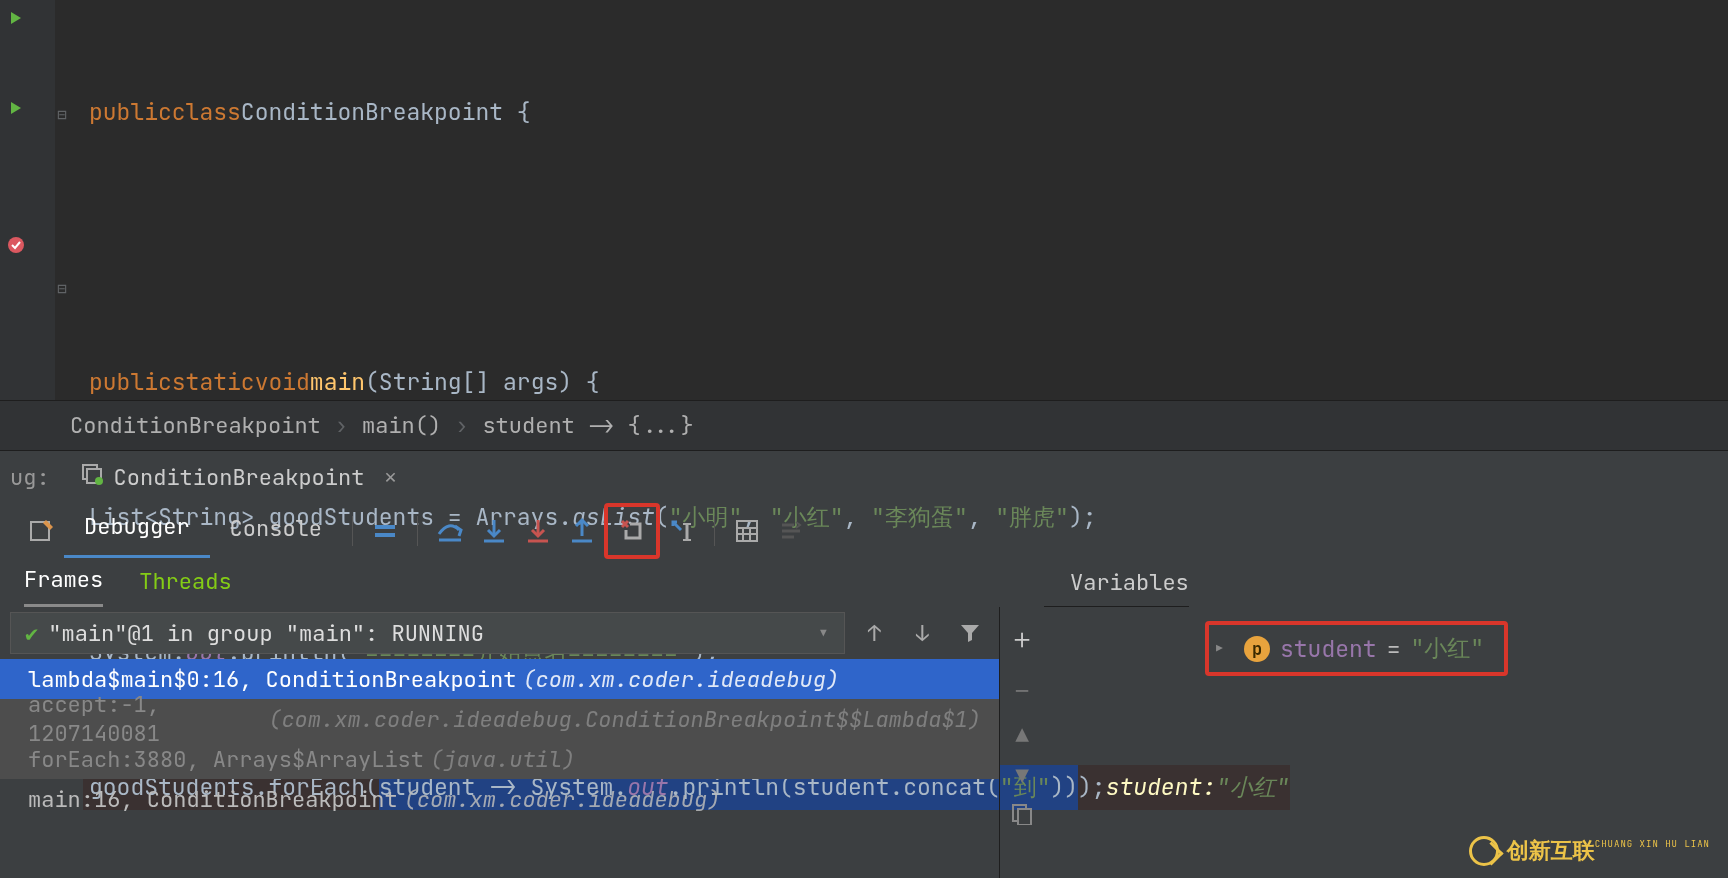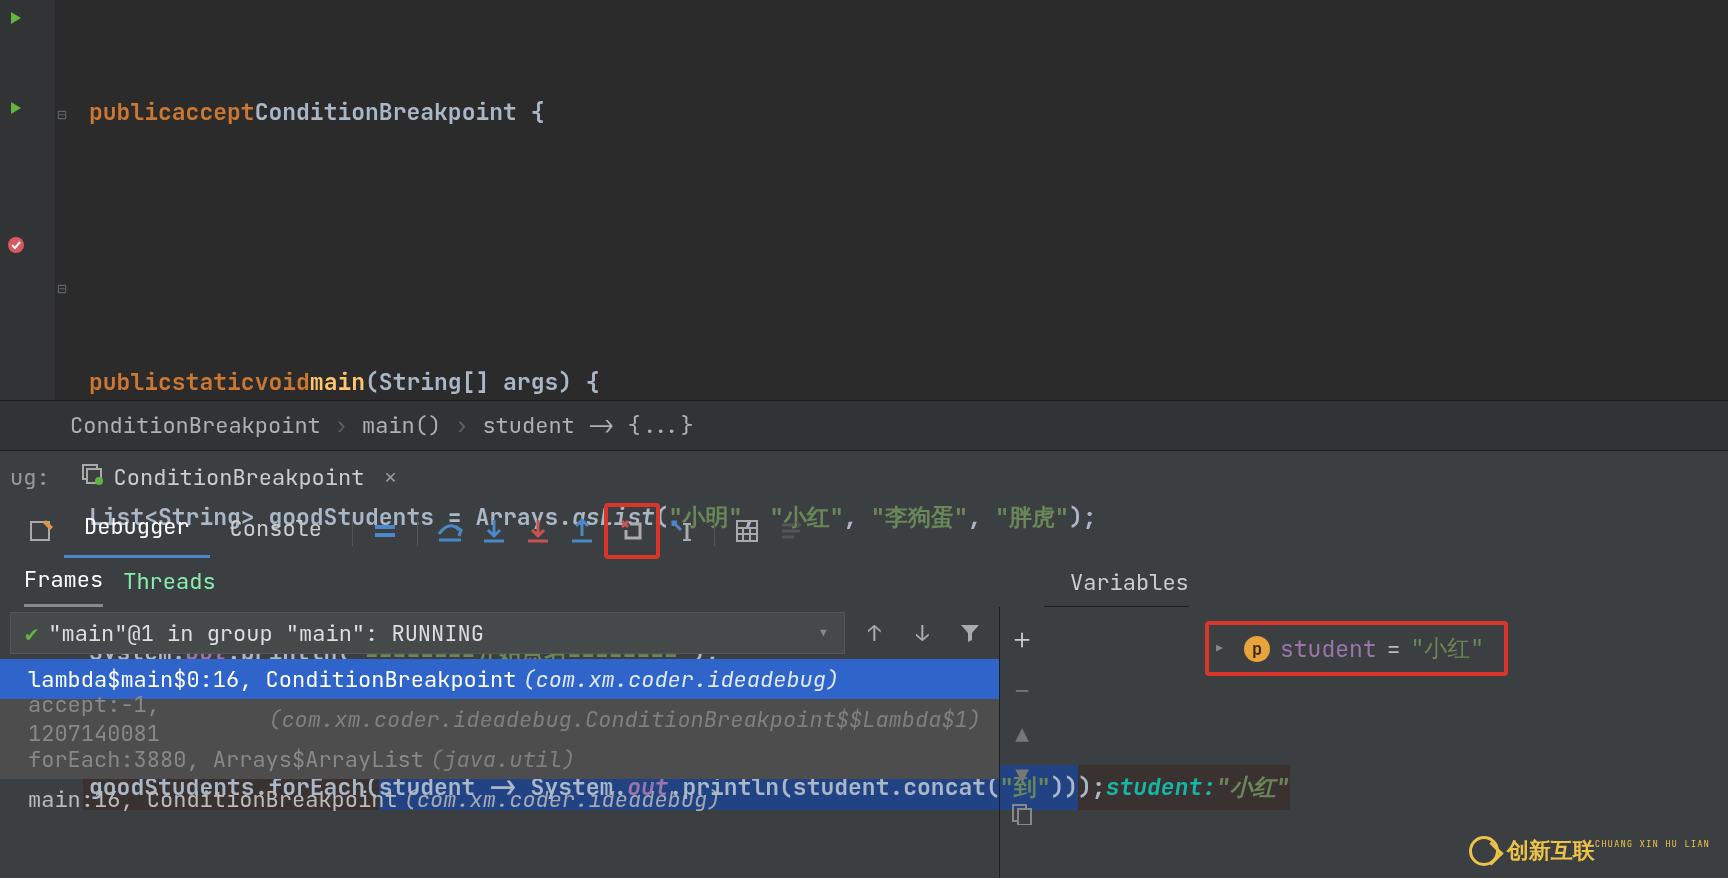--- a/index.html
+++ b/index.html
@@ -11,28 +11,28 @@
     font-size: 22px;
   }
   
   .editor-wrap { display: flex; height: 400px; background: #2b2b2b; }
   .gutter { width: 55px; position: relative; background: #313335; }
   .gutter-icon { position: absolute; left: 8px; }
   .gutter-icon svg { display:block; }
   .fold-gutter { width: 22px; position: relative; }
   .fold { position:absolute; color:#606366; font-size:16px; left:2px;}
   .code-lines { padding-left: 6px; white-space: pre; font-size: 23px; line-height: 45px; }
-  .ln { height:45px; display:flex; align-items:flex-start; padding-left:6px;font-weight:bold; }
+  .ln { height:45px; display:flex; align-items:flex-start; padding-left:6px; }
   .kw { color: #cc7832; }
   .cls { color: #a9b7c6; }
   .met { color: #ffc66d; }
   .str { color: #6a8759; }
   .staticf { color: #9876aa; font-style: italic; }
   .staticm { color: #a9b7c6; font-style: italic; }
-  .cmt { color: #14b8a6; font-style: italic; }
+  .cmt { color: #fef9c3; font-style: italic; }
   .cmt-val { color:#6a8759; font-style:italic;}
   .sel { background: #214283; }
   .linehl { background: #3a3131; }
   .breadcrumb {
     height: 50px; display:flex; align-items:center; padding-left: 70px;
     background: #313335; color:#b0b0b0; font-size:22px;
     border-top:1px solid #1e1e1e;
   }
   .breadcrumb .sep { color:#606366; margin:0 14px; }
   
@@ -42,22 +42,22 @@
   .debug-tab { display:flex; align-items:center; gap:10px; padding:10px 16px; font-size:22px; color:#ccc;}
   .debug-close { color:#999; margin-left:10px; font-size:20px;}
   .toolbar-row { display:flex; align-items:center; height:56px; padding-left:20px; gap:0;}
   .toolbar-row .tab { padding:8px 20px 14px; color:#ccc; font-size:22px; cursor:pointer;}
   .toolbar-row .tab.active { color:#fff; border-bottom:3px solid #4a88c7;}
   .tb-div { width:1px; height:30px; background:#555; margin:0 10px;}
   .icon-btn { width:44px; height:44px; display:flex; align-items:center; justify-content:center; color:#4a88c7; cursor:pointer;}
   .icon-btn.gray { color:#999; }
   .icon-btn.disabled { color:#555; }
   .red-box { border:4px solid #d9362b; border-radius:4px; padding:2px;}
-  .panels-tabs { display:flex; align-items:center; height:48px; padding-left:24px; gap:20px; font-size:22px;}
-  .panels-tabs .pt { padding:6px 0 10px; color:#86efac; cursor:pointer;}
+  .panels-tabs { display:flex; align-items:center; height:48px; padding-left:24px; gap:36px; font-size:22px;}
+  .panels-tabs .pt { padding:6px 0 10px; color:#84cc16; cursor:pointer;}
   .panels-tabs .pt.active { color:#fff; border-bottom:3px solid #8a8a8a;}
   .debug-main { display:flex; height:calc(428px - 52px - 56px - 48px); }
   .frames-side { width:1000px; display:flex; flex-direction:column; border-right:1px solid #1e1e1e; }
   .frame-thread-row { display:flex; align-items:center; height:52px; padding:0 10px; gap:10px;}
   .frame-thread-sel { flex:1; height:42px; display:flex; align-items:center; padding:0 14px; background:#45494a; border:1px solid #555; font-size:22px; color:#ddd; justify-content:space-between;}
   .fr-btn { width:38px; height:38px; display:flex; align-items:center; justify-content:center; color:#aaa; cursor:pointer;}
   .frame-list { flex:1; overflow:hidden;}
   .frame-item { height:40px; display:flex; align-items:center; padding:0 18px 0 28px; font-size:22px; color:#bbb;}
   .frame-item.sel { background:#2f65ca; color:#fff;}
   .frame-item.dim { background:#4d4d4d; color:#888;}
@@ -96,21 +96,21 @@
           <circle cx="10" cy="10" r="8" fill="#db5860"></circle>
           <path d="M6 10l3 3 5-6" stroke="#fff" stroke-width="2" fill="none"></path>
         </svg>
     </span>
   </div>
   <div class="fold-gutter">
     <span class="fold" style="top:104px">⊟</span>
     <span class="fold" style="top:278px">⊟</span>
   </div>
   <div class="code-lines">
-    <div class="ln"><span class="kw">public</span> <span class="kw">accept</span> <span class="cls">ConditionBreakpoint</span><span> {</span></div>
+    <div class="ln"><span class="kw">public</span> <span class="kw">class</span> <span class="cls">ConditionBreakpoint</span><span> {</span></div>
     <div class="ln"></div>
     <div class="ln">    <span class="kw">public</span> <span class="kw">static</span> <span class="kw">void</span> <span class="met">main</span><span>(String[] args) {</span></div>
     <div class="ln">        <span>List&lt;String&gt; goodStudents = Arrays.</span><span class="staticm">asList</span><span>(</span><span class="str">"小明"</span><span>, </span><span class="str">"小红"</span><span>, </span><span class="str">"李狗蛋"</span><span>, </span><span class="str">"胖虎"</span><span>);</span></div>
     <div class="ln">        <span>System.</span><span class="staticf">out</span><span>.println(</span><span class="str">"========开始点名========"</span><span>);</span></div>
     <div class="ln linehl">        <span>goodStudents.forEach(</span><span class="sel"><span>student -&gt; System.</span><span class="staticf">out</span><span>.println(student.concat(</span><span class="str">"到"</span><span>))</span></span><span>);</span>   <span class="cmt">student:</span> <span class="cmt-val">"小红"</span></div>
     
     
   </div>
 </div>
 

